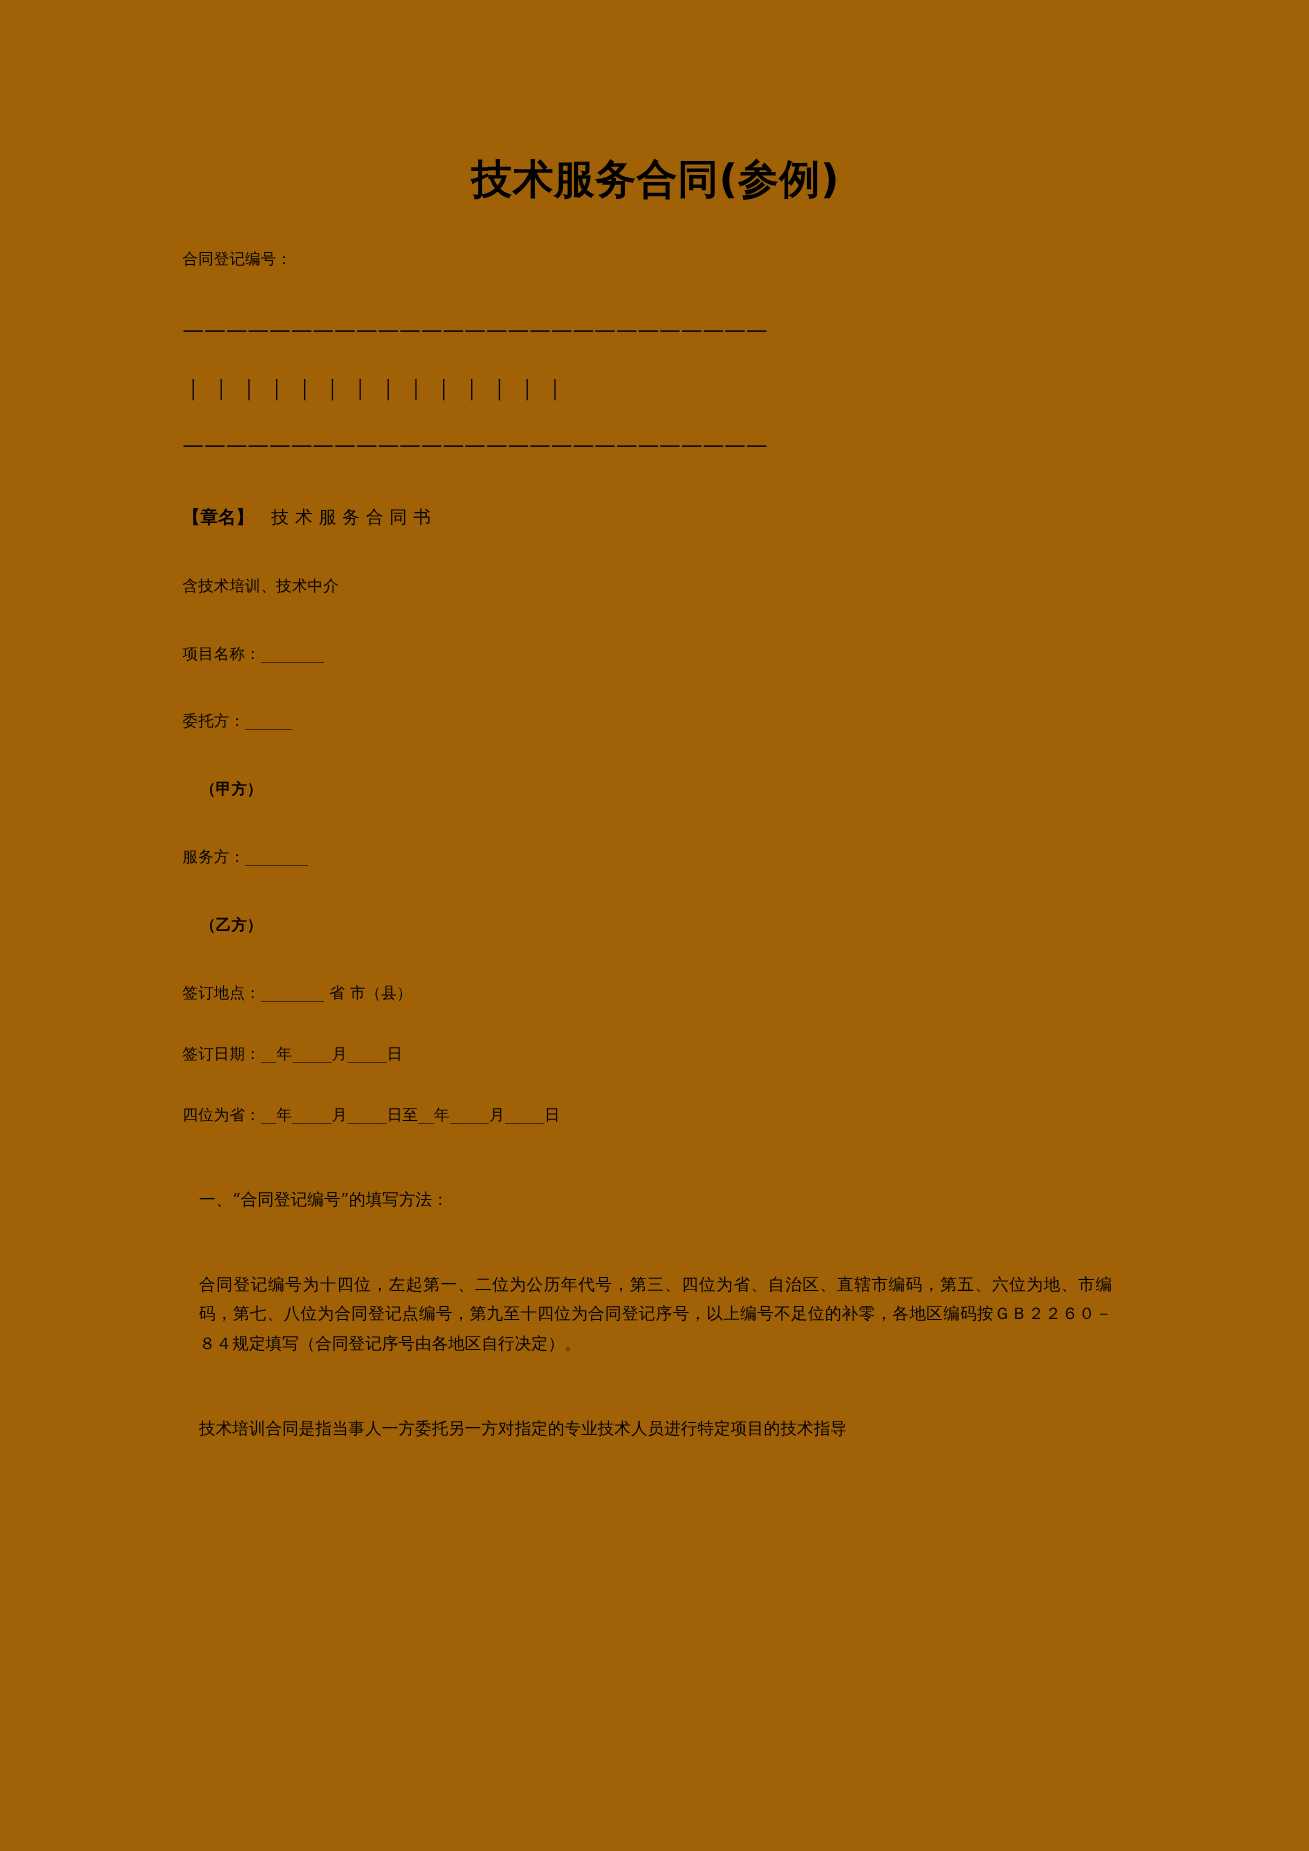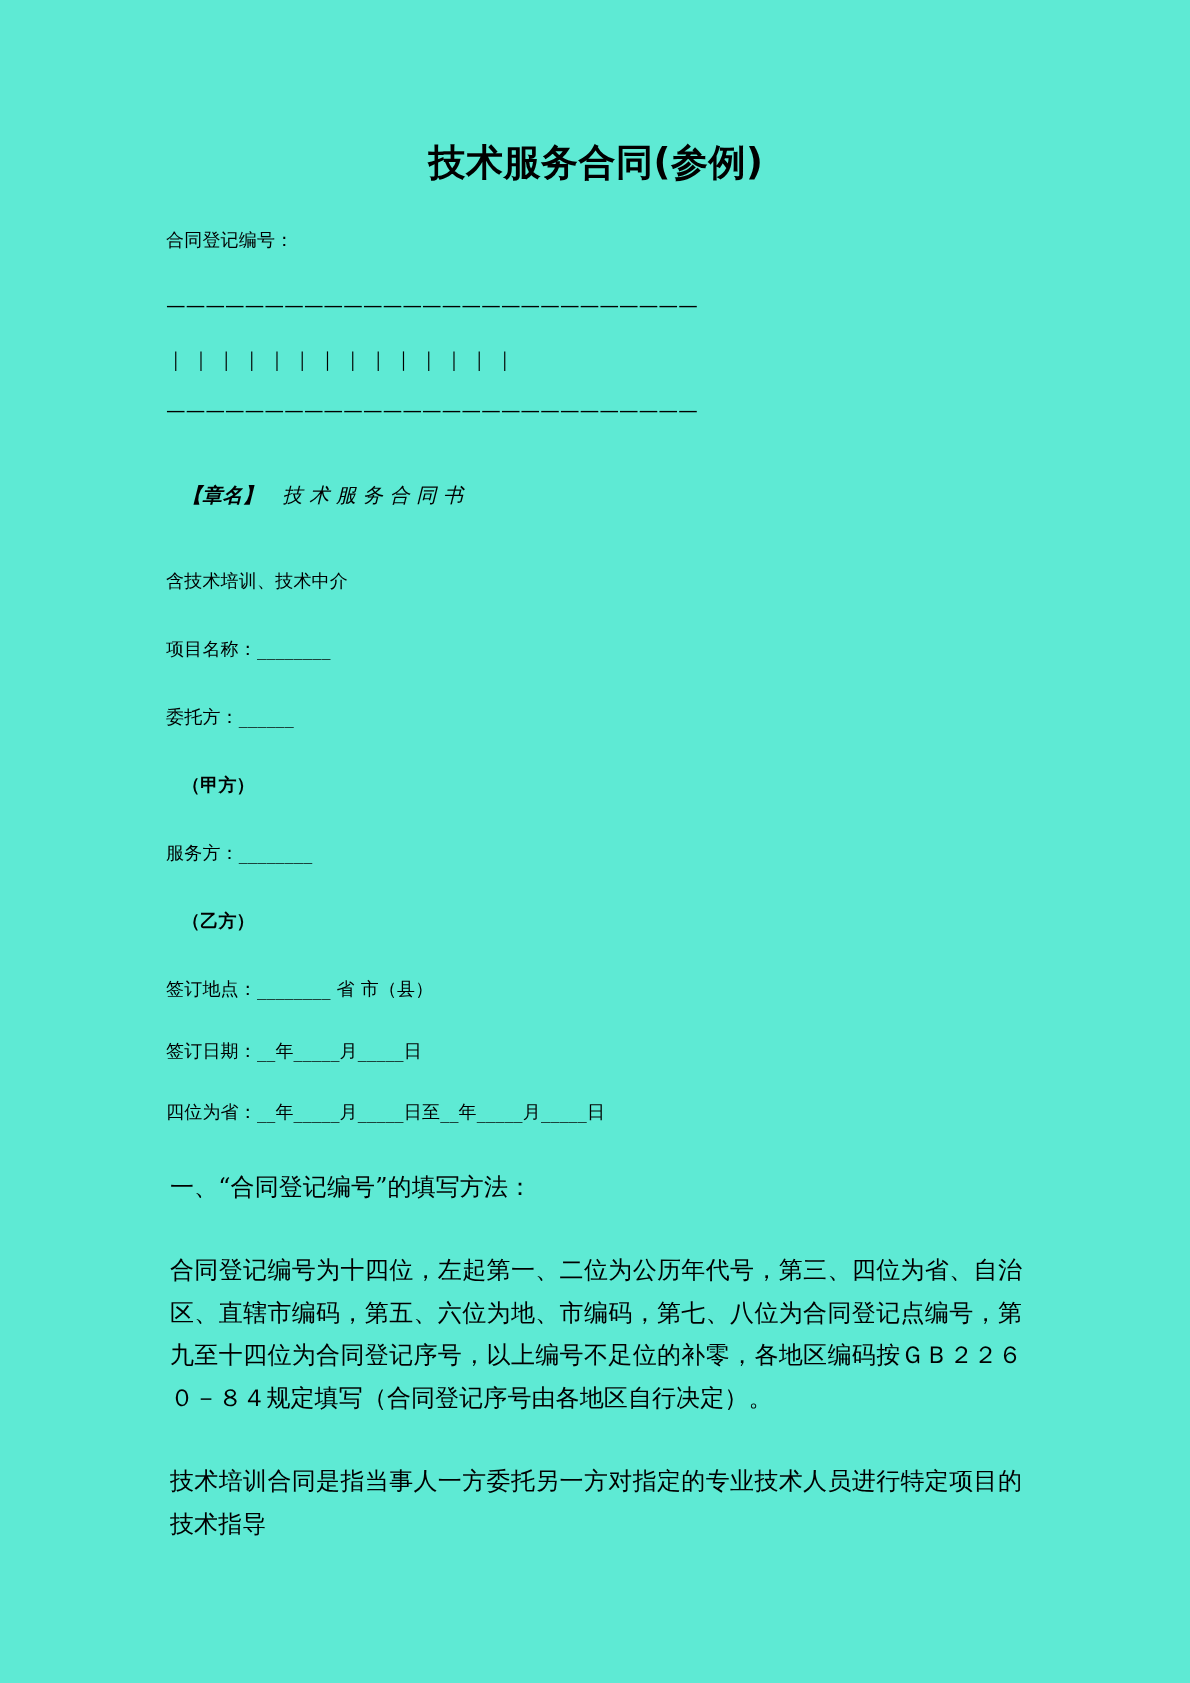--- a/index.html
+++ b/index.html
@@ -9,42 +9,42 @@
   }
   body {
     font-family: "DejaVu Serif", "Liberation Serif", serif;
     color: #000000;
   }
   .page {
     position: relative;
     width: 1190px;
     height: 1683px;
     margin: 0 auto;
-    background: #5eead4;
+    background: #a16207;
     box-sizing: border-box;
     overflow: hidden;
   }
   .content {
     position: absolute;
     left: 166px;
     top: 0;
     width: 860px;
   }
   .doc-title {
     font-family: "DejaVu Sans", "Liberation Sans", sans-serif;
     font-weight: bold;
     font-size: 37px;
     line-height: 1.25;
     text-align: center;
     margin: 0;
     padding-top: 140px;
     letter-spacing: 0.5px;
   }
   .para {
-    font-size: 18px;
+    font-size: 14px;
     line-height: 1.55;
     margin: 0;
     padding-top: 40px;
     text-align: left;
     letter-spacing: 0.2px;
   }
   .para.tight {
     padding-top: 34px;
   }
   .rule-row {
@@ -59,38 +59,37 @@
     padding-top: 40px;
   }
   .rule-bars {
     padding-top: 30px;
     letter-spacing: 0px;
   }
   .rule-dash2 {
     padding-top: 28px;
   }
   .section-head {
-    font-size: 20px;
+    font-size: 16px;
     line-height: 1.55;
-    margin: 16px;
+    margin: 0;
     padding-top: 42px;
     letter-spacing: 0.2px;
-    font-style: italic;
   }
   .section-head .brackets {
     font-weight: bold;
   }
   .indent1 {
     padding-left: 16px;
     font-weight: bold;
   }
   .body-para {
-    font-size: 24px;
+    font-size: 15px;
     line-height: 1.78;
-    margin: 4px;
+    margin: 15px;
     padding-top: 36px;
     text-align: justify;
     text-justify: inter-ideograph;
     letter-spacing: 0.1px;
   }
   .blank {
     text-decoration: none;
   }
 </style>
 </head>

